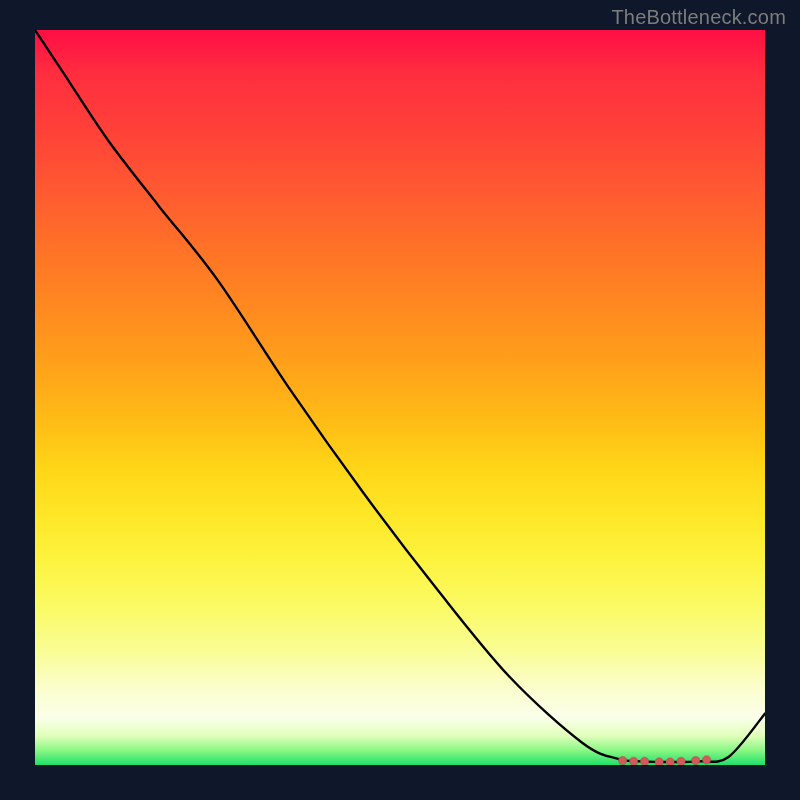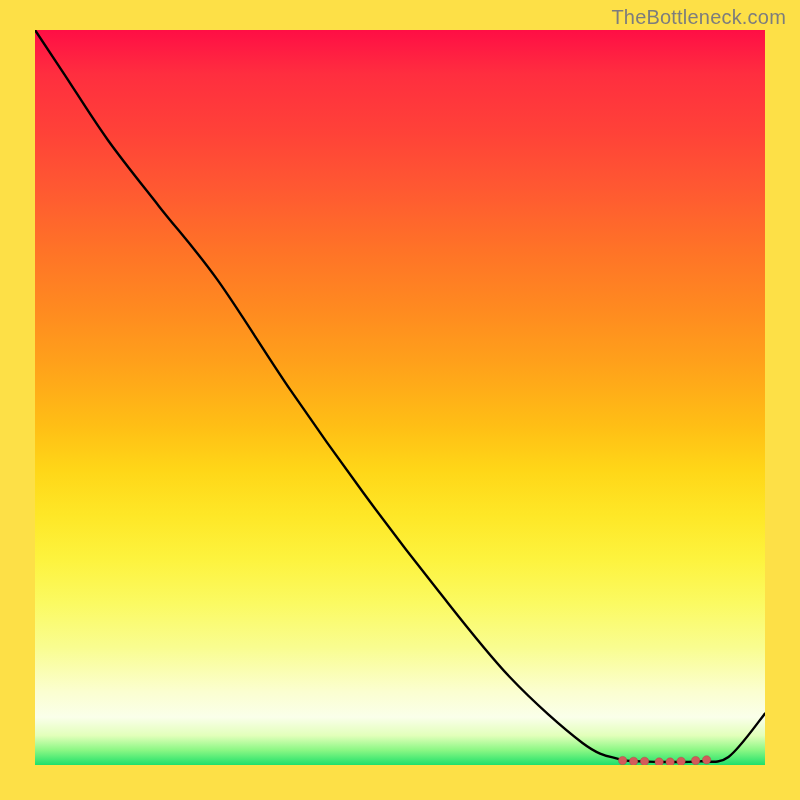--- a/index.html
+++ b/index.html
@@ -8,21 +8,21 @@
     width: 800px;
     height: 800px;
     background: #000;
     overflow: hidden;
     font-family: Arial, Helvetica, sans-serif;
   }
   .frame {
     position: relative;
     width: 800px;
     height: 800px;
-    background: #fde047;
+    background: #0f172a;
   }
   .watermark {
     position: absolute;
     top: 6px;
     right: 14px;
     color: #7d7d7d;
     font-size: 20px;
     font-weight: 500;
     letter-spacing: 0.2px;
     z-index: 5;

